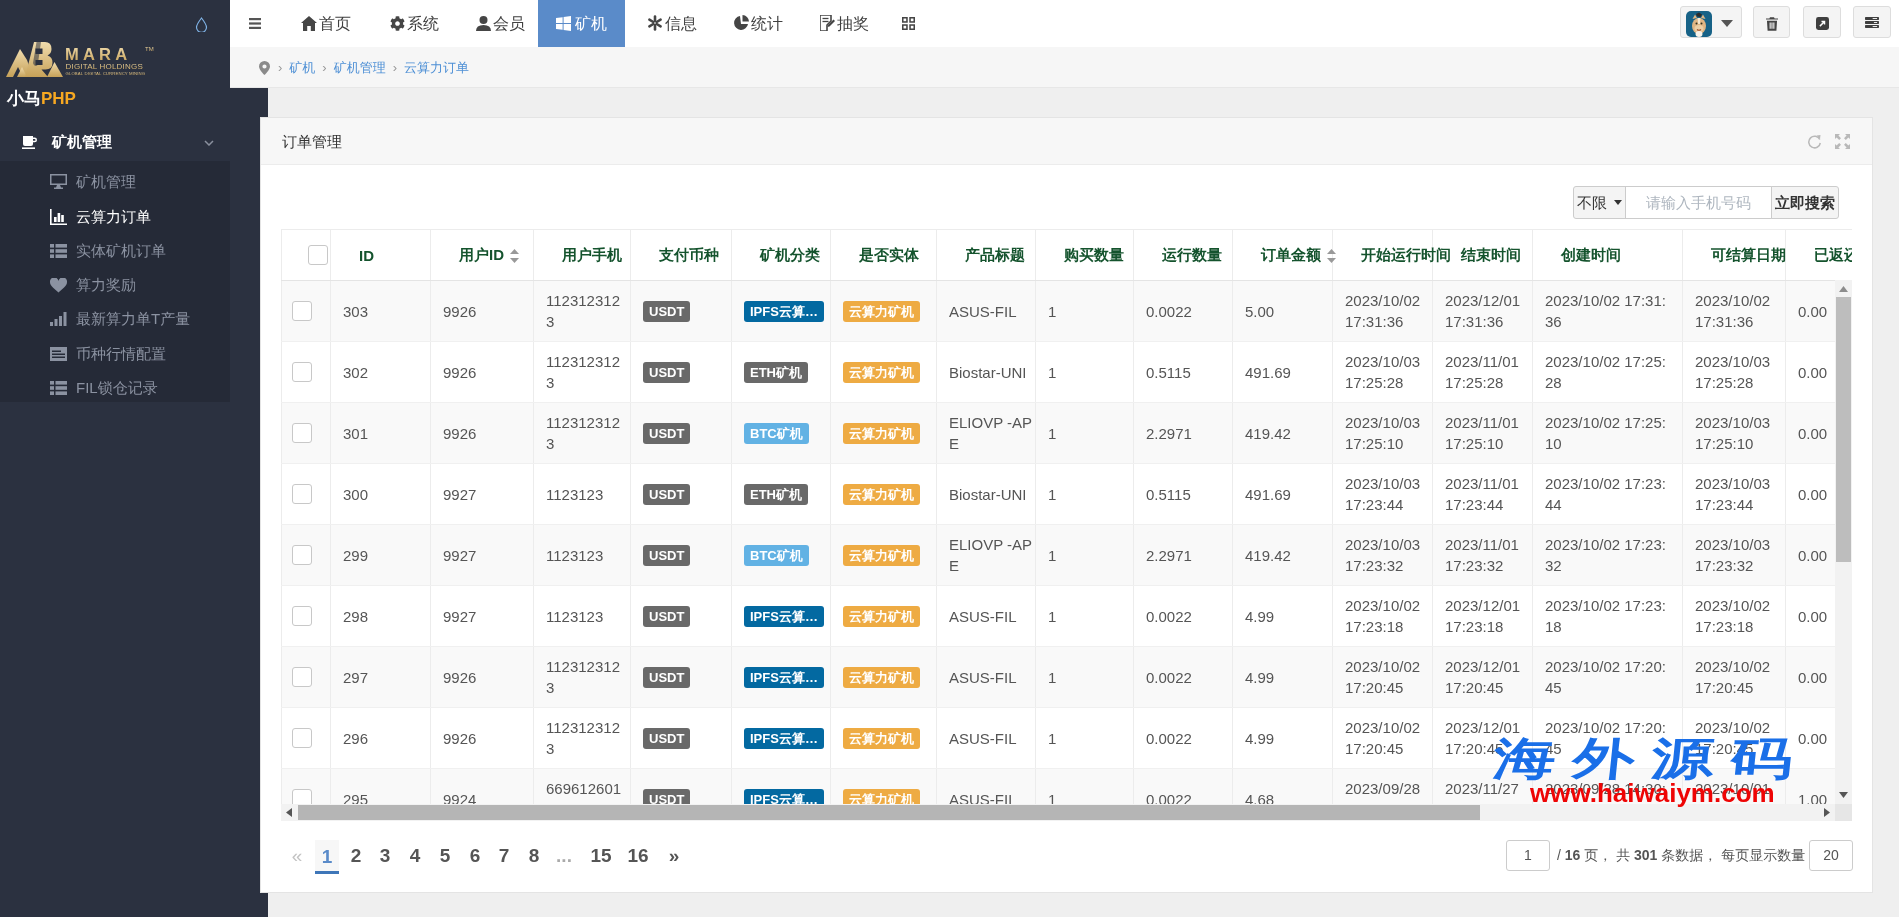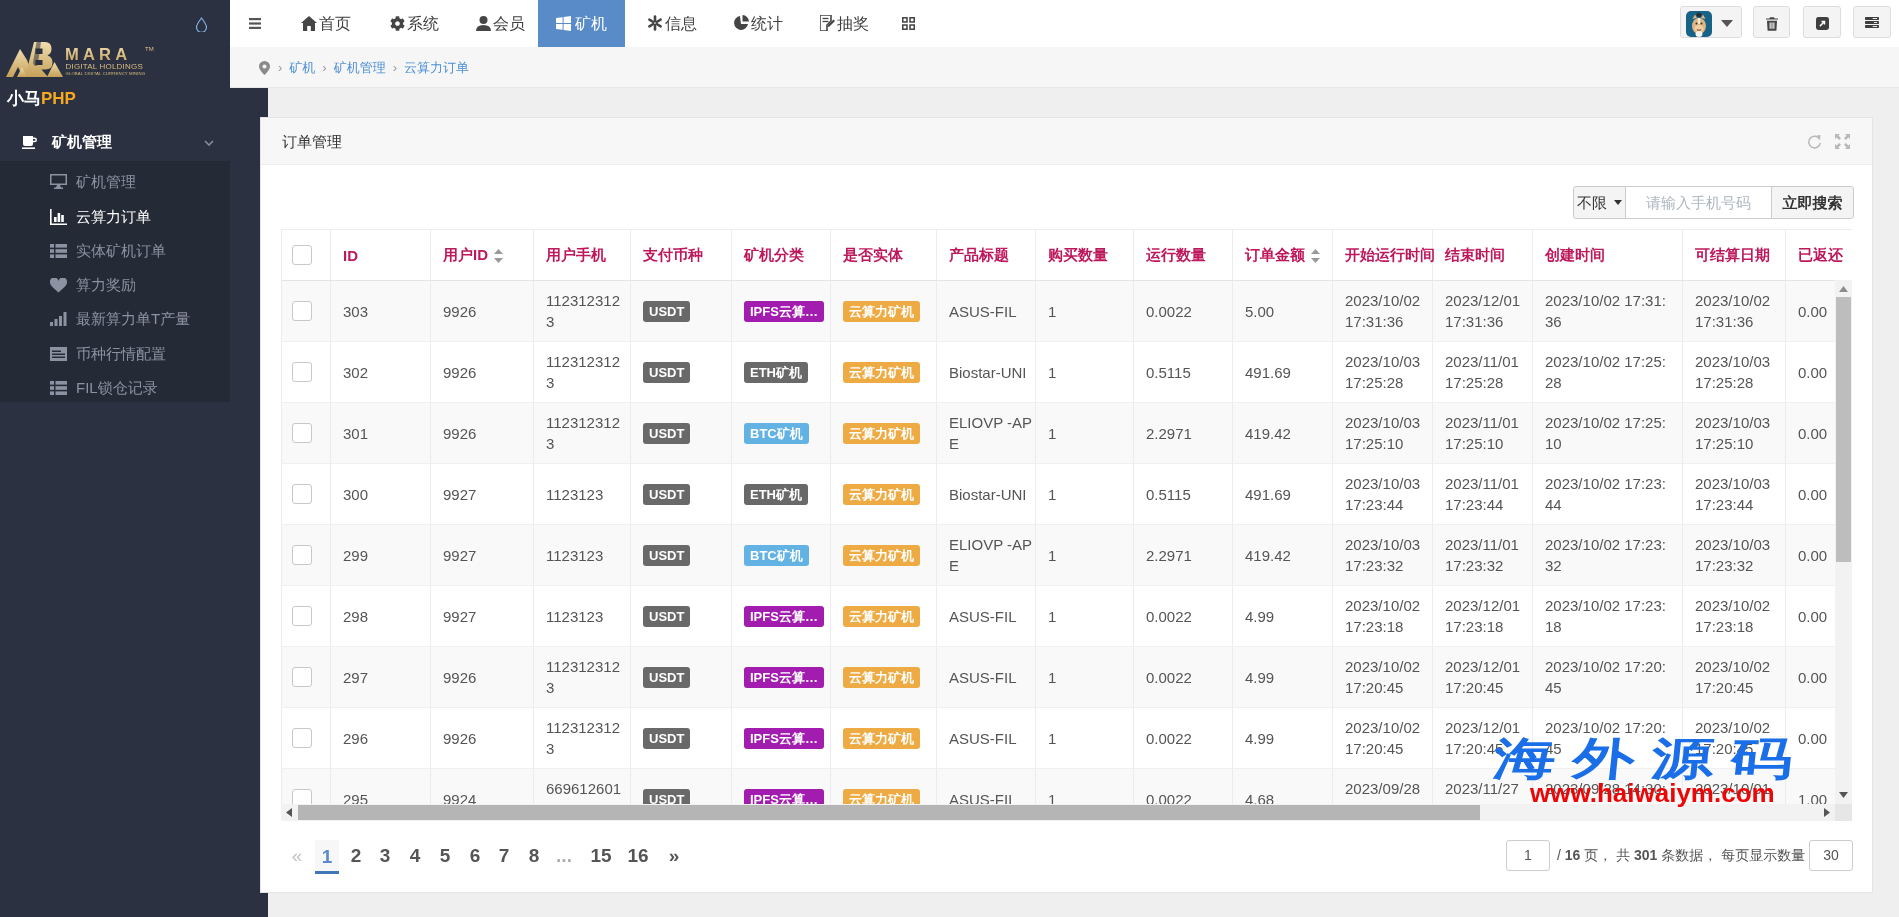--- a/index.html
+++ b/index.html
@@ -36,30 +36,30 @@
 #cardhead { position:absolute; left:0; top:0; width:1611px; height:47px; background:#f7f7f7; border-bottom:1px solid #ececec; }
 #cardtitle { position:absolute; left:21px; top:0; line-height:47px; font-size:15px; color:#333;text-align:center; }
 
 
 .fbtn { position:absolute; top:186px; height:33px; border:1px solid #ccc; background:#f4f4f4; font-size:15px; color:#333; text-align:center; }
 #finput { position:absolute; top:186px; left:1625px; width:147px; height:33px; border:1px solid #ccc; background:#fff; text-align:center; line-height:31px; font-size:15px; color:#aeb6bf; }
 
 
 #tablewrap { left:281px; top:229px; width:1571px; height:575px; overflow:hidden; }
 table { border-collapse:collapse; table-layout:fixed; width:1571px; }
-th { white-space:nowrap; height:51px; font-size:15px; color:#be185d; text-align:left; padding-left:12px; font-weight:bold; background:#fff; border-bottom:1px solid #e4e4e4; border-right:1px solid #ececec; border-top:1px solid #ececec; }
+th { white-space:nowrap; height:51px; font-size:15px; color:#14532d; text-align:left; padding-left:28px; font-weight:bold; background:#fff; border-bottom:1px solid #e4e4e4; border-right:1px solid #ececec; border-top:1px solid #ececec; }
 th:first-child { border-left:1px solid #ececec; }
 td { height:61px; font-size:15px; color:#555; padding:0 8px 0 12px; border-right:1px solid #ececec; border-bottom:1px solid #f0f0f0; vertical-align:middle; line-height:21px; word-break:break-all; }
 td:first-child { border-left:1px solid #ececec; }
 tr.odd td { background:#f9f9f9; }
 td.pt { padding-right:2px; }
 .cb { width:20px; height:20px; border:1px solid #c8c8c8; border-radius:3px; background:#fff; margin-left:-2px; }
 .badge { display:inline-block; padding:3px 6px; border-radius:3px; color:#fff; font-size:13px; line-height:15px; font-weight:bold; white-space:nowrap; }
 .bg-gray { background:#696969; }
-.bg-green { background:#a21caf; }
+.bg-green { background:#0369a1; }
 .bg-orange { background:#eeab43; }
 .bg-blue { background:#62b2e4; }
 .sort { display:inline-block; vertical-align:middle; margin-left:6px; }
 
 
 #vscroll { left:1835px; top:280px; width:17px; height:524px; background:#f2f2f2; }
 #vthumb { position:absolute; left:1px; top:17px; width:15px; height:265px; background:#bdbdbd; }
 #hscroll { left:281px; top:804px; width:1554px; height:17px; background:#f2f2f2; }
 #hthumb { position:absolute; left:17px; top:1px; width:1182px; height:15px; background:#b5b5b5; }
 #corner { left:1835px; top:804px; width:17px; height:17px; background:#e6e6e6; }
@@ -328,38 +328,38 @@
         <path d="M0 0 h5 L3.4 1.6 L6 4.2 L4.2 6 L1.6 3.4 L0 5 Z"></path>
         <path d="M15 0 v5 L13.4 3.4 L10.8 6 L9 4.2 L11.6 1.6 L10 0 Z"></path>
         <path d="M0 15 v-5 l1.6 1.6 L4.2 9 L6 10.8 L3.4 13.4 L5 15 Z"></path>
         <path d="M15 15 h-5 l1.6-1.6 L9 10.8 L10.8 9 L13.4 11.6 L15 10 Z"></path>
       </g>
     </svg>
 </div>
 
 <div class="fbtn" style="left:1573px;width:53px;border-radius:3px 0 0 3px;line-height:31px">不限 <span style="display:inline-block;vertical-align:3px;margin-left:3px;width:0;height:0;border-left:4px solid transparent;border-right:4px solid transparent;border-top:5px solid #333"></span></div>
 <div class="abs" id="finput">请输入手机号码</div>
-<div class="fbtn" style="left:1771px;width:83px;border-radius:0 3px 3px 0;font-weight:bold;line-height:31px">立即搜索</div>
+<div class="fbtn" style="left:1771px;width:68px;border-radius:0 3px 3px 0;font-weight:bold;line-height:31px">立即搜索</div>
 
 <div class="pg" style="left:287px;width:20px;color:#c3c3c3;font-weight:normal">«</div>
 <div class="abs" id="pgact">1</div>
 <div class="pg" style="left:344px;width:24px">2</div>
 <div class="pg" style="left:373px;width:24px">3</div>
 <div class="pg" style="left:403px;width:24px">4</div>
 <div class="pg" style="left:433px;width:24px">5</div>
 <div class="pg" style="left:463px;width:24px">6</div>
 <div class="pg" style="left:492px;width:24px">7</div>
 <div class="pg" style="left:522px;width:24px">8</div>
 <div class="pg" style="left:552px;width:24px;color:#aaa">...</div>
 <div class="pg" style="left:589px;width:24px">15</div>
 <div class="pg" style="left:626px;width:24px">16</div>
 <div class="pg" style="left:662px;width:24px">»</div>
 <div class="pginput" style="left:1506px;width:44px">1</div>
 <div class="abs" id="pginfo">/ <b>16</b> 页， 共 <b>301</b> 条数据， 每页显示数量</div>
-<div class="pginput" style="left:1809px;width:44px">30</div>
+<div class="pginput" style="left:1809px;width:44px">20</div>
 
 <div class="abs" id="tablewrap">
 <table>
 <colgroup>
 <col style="width:49px">
         <col style="width:100px">
         <col style="width:103px">
         <col style="width:97px">
         <col style="width:101px">
         <col style="width:99px">

